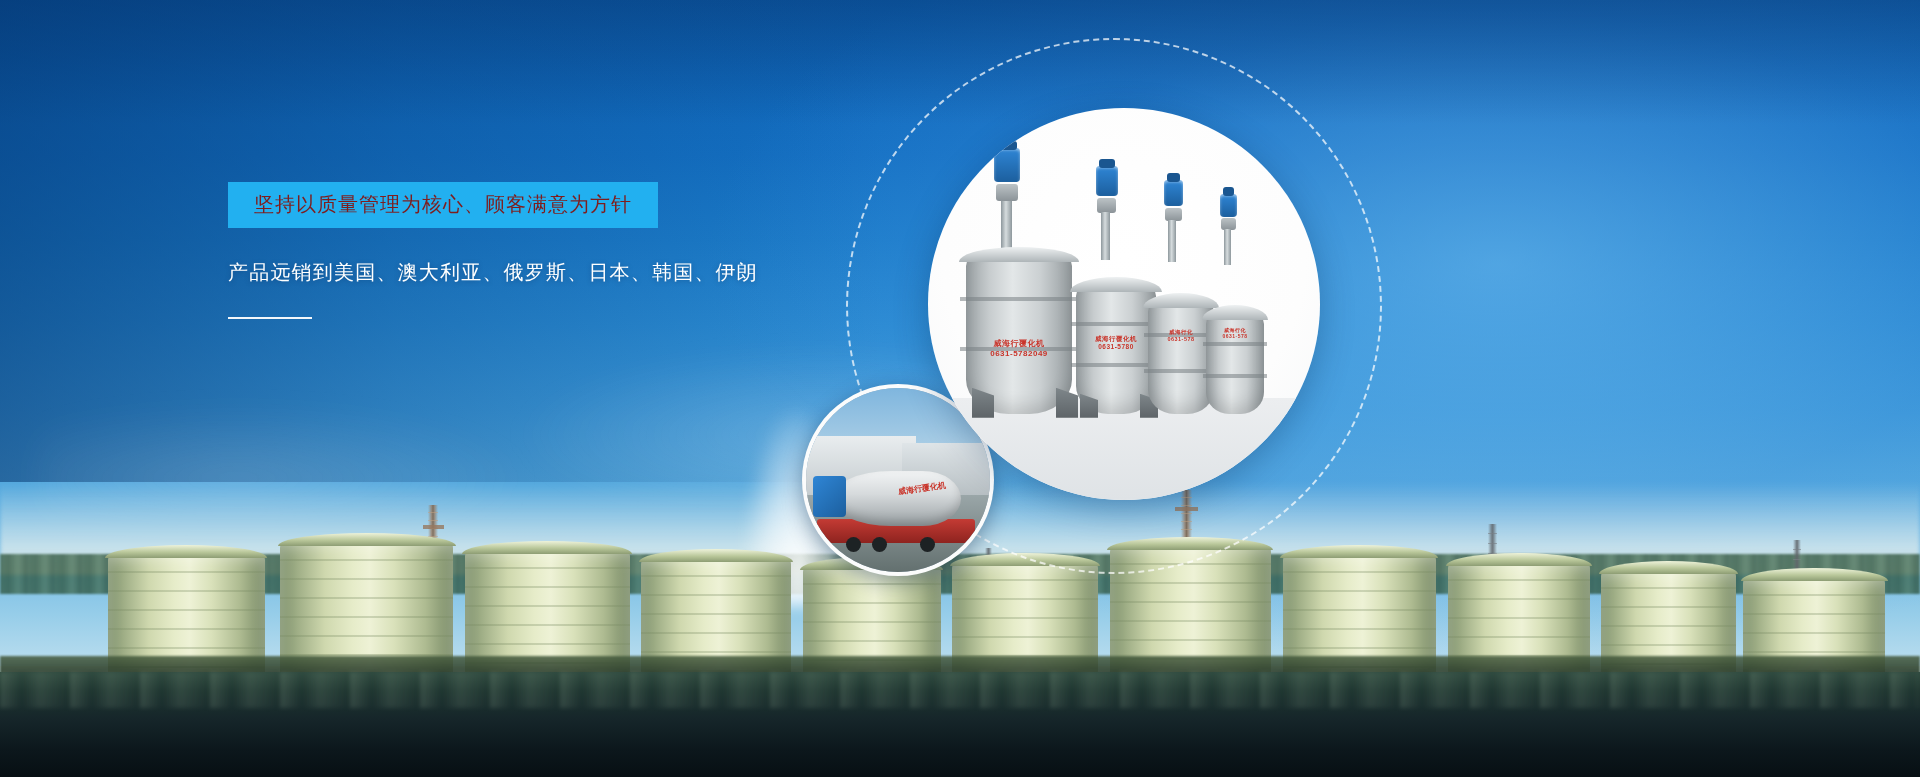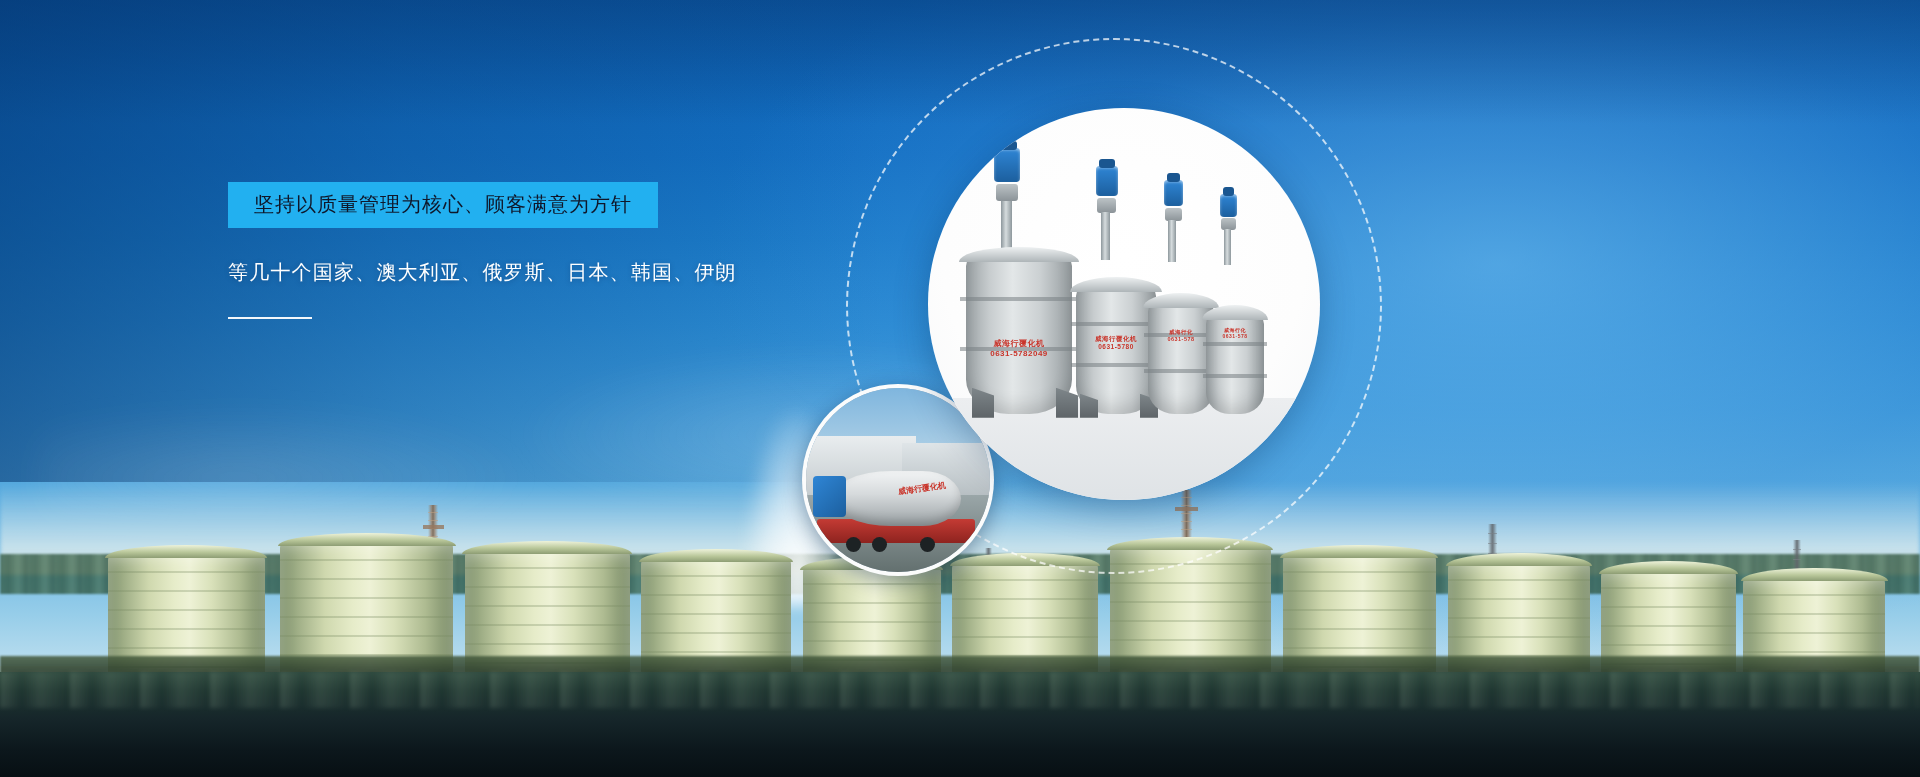--- a/index.html
+++ b/index.html
@@ -246,21 +246,21 @@
   
   .copy{ position:absolute; left:228px; top:160px; width:640px; }
   .headline{
     color:#ffffff; font-size:42px; font-weight:bold;
     letter-spacing:1px; line-height:1.08; white-space:nowrap;
     text-shadow:0 2px 8px rgba(0,38,82,.42);
     font-family:"DejaVu Sans","Liberation Sans",sans-serif;
   }
   .pill{
     display:inline-block; margin-top:22px;
-    background:#22b0f0; color:#0f172a;
+    background:#22b0f0; color:#7f1d1d;
     font-size:20px; letter-spacing:1px;
     padding:9px 26px 10px 26px; white-space:nowrap;
   }
   .lede{
     margin-top:26px; color:#ffffff;
     font-size:20px; line-height:1.85; letter-spacing:1.2px;
     text-shadow:0 1px 5px rgba(0,38,82,.35);
   }
   .rule{
     margin-top:26px; width:84px; height:2px; background:#ffffff; opacity:.95;
@@ -394,19 +394,19 @@
       </div>
       <div class="redtext" style="left:278px;width:58px;bottom:41%;font-size:5px;">威海行化<br>0631-578</div>
     </div>
   </div>
 
   <div class="copy">
 
     <div class="pill">坚持以质量管理为核心、顾客满意为方针</div>
 
     <div class="lede">
-      <div>等几十个国家、澳大利亚、俄罗斯、日本、韩国、伊朗</div>
+      <div>产品远销到美国、澳大利亚、俄罗斯、日本、韩国、伊朗</div>
     </div>
 
     <div class="rule"></div>
   </div>
 
 </div>
 
 </body></html>

